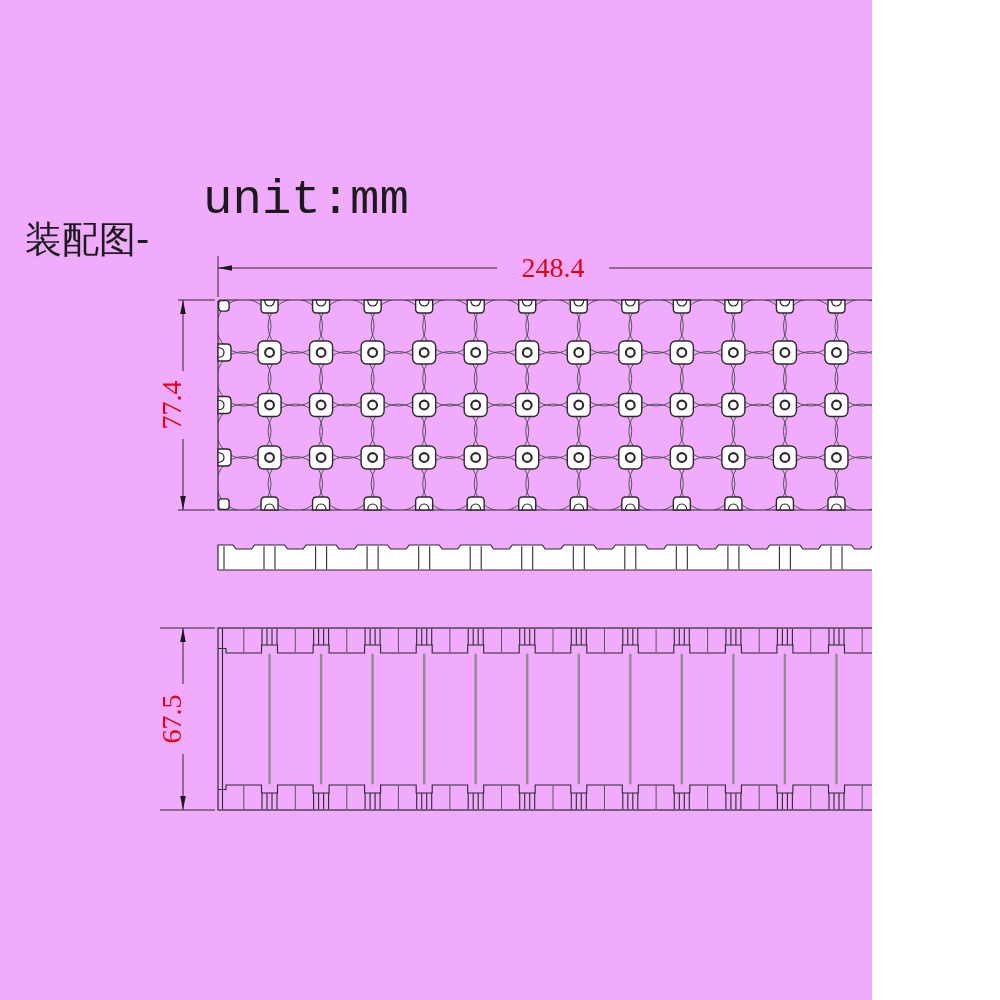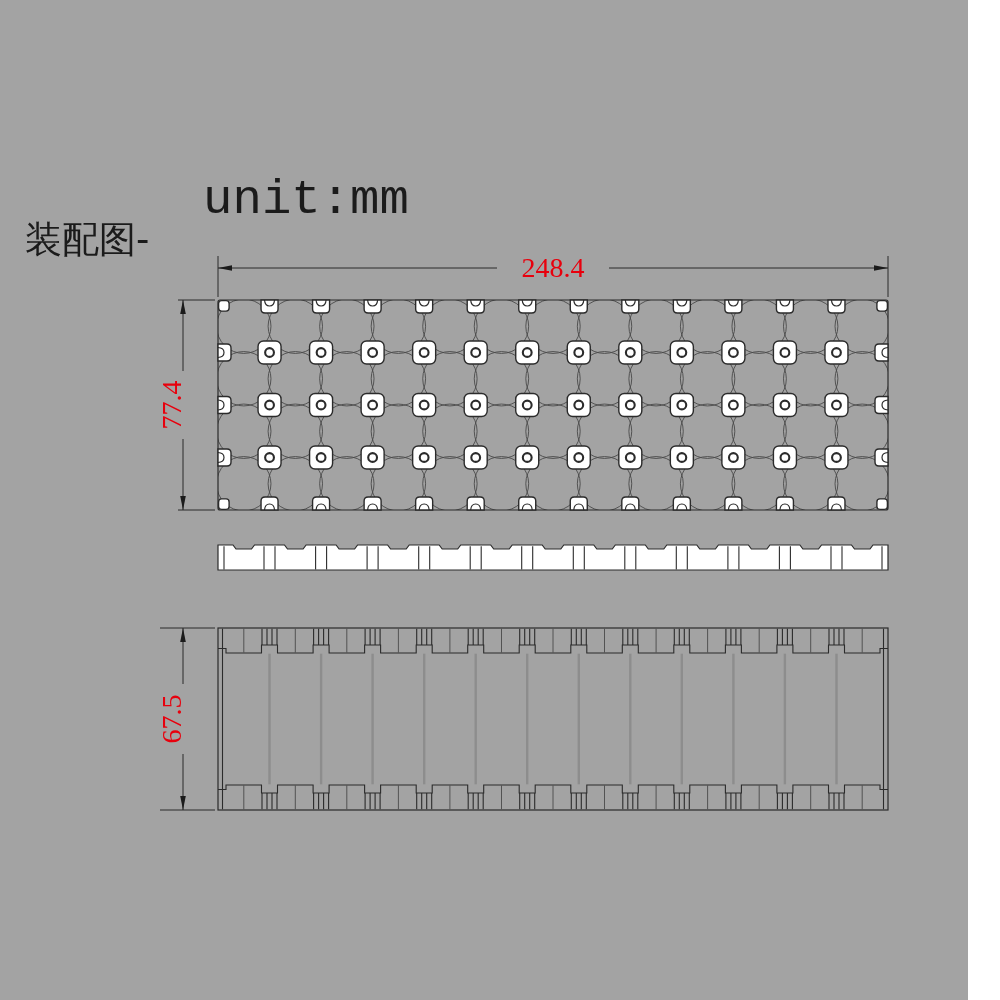--- a/index.html
+++ b/index.html
@@ -1,16 +1,16 @@
 <!DOCTYPE html>
 <html style="--line: #2b2b2b; --dim: #e8000d; --sep: #8d8d8d;"><head>
 <meta charset="utf-8">
 <style>
   html,body{margin:0;padding:0;background:#ffffff;}
-  .canvas{position:relative;width:968px;height:1000px;background:#a3a3a3;overflow:hidden;}
+  .canvas{position:relative;width:872px;height:1000px;background:#f0abfc;overflow:hidden;}
   svg{display:block;}
   .ln{stroke:var(--line,#2b2b2b);stroke-width:1.2;fill:none;}
   .lnf{stroke:var(--line,#2b2b2b);stroke-width:1.1;fill:none;}
   .ln-thin{stroke:#4a4a4a;stroke-width:0.9;fill:none;}
   .wfill{fill:#ffffff;stroke:var(--line,#2b2b2b);stroke-width:1.4;}
   .prof{fill:#ffffff;stroke:var(--line,#2b2b2b);stroke-width:1.2;}
   .ring{stroke:var(--line,#2b2b2b);stroke-width:2.1;fill:none;}
   .sep{stroke:var(--sep,#8d8d8d);stroke-width:2.4;fill:none;}
   .dimln{stroke:var(--line,#2b2b2b);stroke-width:1;fill:none;}
   .arr{fill:#1b1b1b;stroke:none;}

